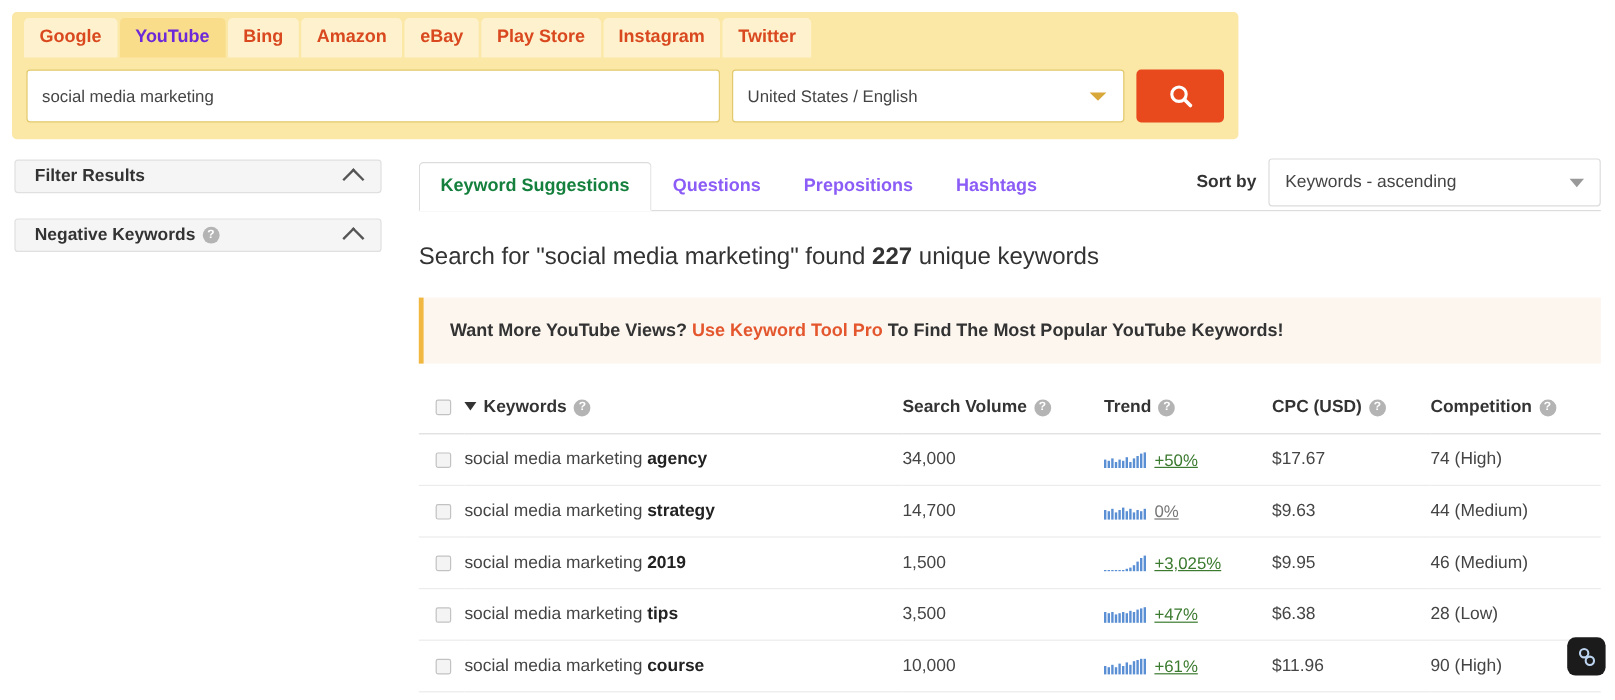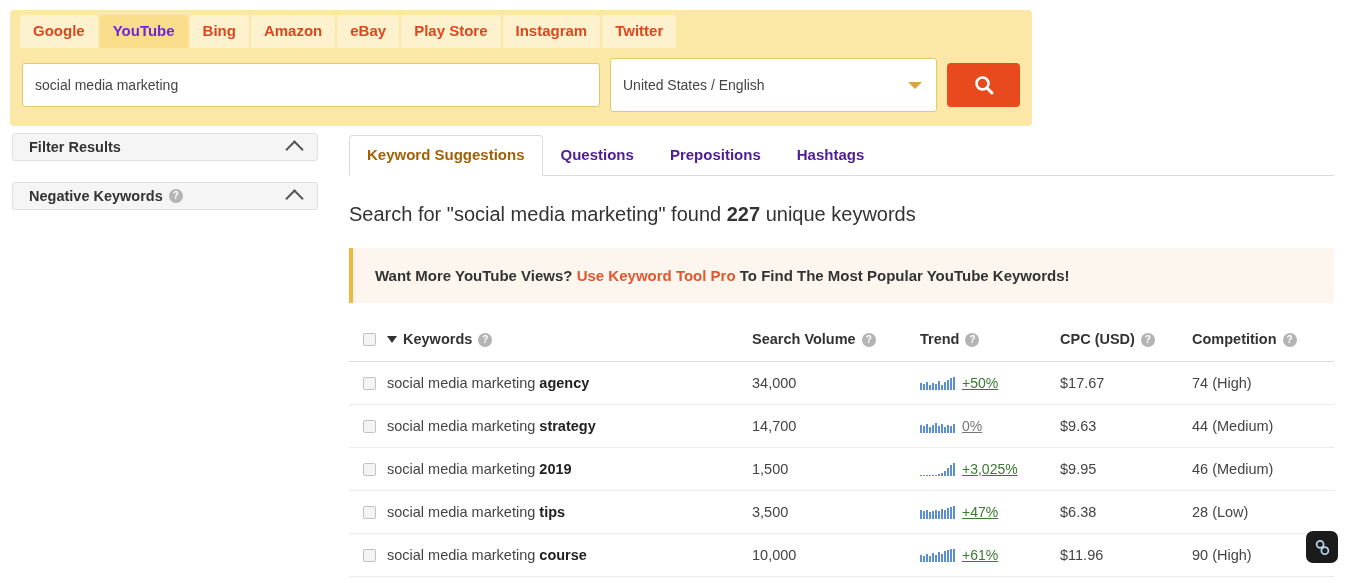--- a/index.html
+++ b/index.html
@@ -57,21 +57,21 @@
     background: #ffffff;
     font-size: 14px;
     color: #444;
     padding: 0 12px;
     font-family: "Liberation Sans", sans-serif;
     outline: none;
   }
   .loc-select {
     position: relative;
     flex: 0 0 327px;
-    height: 54px;
+    height: 44px;
     border: 1px solid #e2c96d;
     border-radius: 3px;
     background: #ffffff;
     display: flex;
     align-items: center;
     padding: 0 12px;
     font-size: 14px;
     color: #444;
     cursor: pointer;
   }
@@ -139,28 +139,28 @@
   .tabs-bar {
     display: flex;
     align-items: flex-end;
     border-bottom: 1px solid #dcdcdc;
     height: 43px;
     position: relative;
   }
   .res-tab {
     font-size: 15px;
     font-weight: bold;
-    color: #4c1d95;
+    color: #8b5cf6;
     padding: 11px 18px 12px 18px;
     cursor: pointer;
     white-space: nowrap;
     line-height: 17px;
   }
   .res-tab.active {
-    color: #a16207;
+    color: #15803d;
     background: #fff;
     border: 1px solid #dcdcdc;
     border-bottom: 1px solid #fff;
     border-radius: 4px 4px 0 0;
     margin-bottom: -1px;
     padding: 10px 17px 12px 17px;
   }
   .sortwrap {
     margin-left: auto;
     display: flex; align-items: center;
@@ -328,20 +328,27 @@
 
 <div class="main">
 
   <div class="tabs-bar">
     <div class="tab-holder" style="display:flex;align-items:flex-end;">
         <div class="res-tab active">Keyword Suggestions</div>
         <div class="res-tab">Questions</div>
         <div class="res-tab">Prepositions</div>
         <div class="res-tab">Hashtags</div>
       </div>
+    <div class="sortwrap">
+      <span class="sort-label">Sort by</span>
+      <div class="sort-select">
+        <span>Keywords - ascending</span>
+        <span class="caret2"></span>
+      </div>
+    </div>
   </div>
 
   <div class="result-line">
     <span>Search for "social media marketing" found </span><b>227</b><span> unique keywords</span>
   </div>
 
   <div class="promo">
     <span>Want More YouTube Views? </span><span class="pro-link">Use Keyword Tool Pro</span><span> To Find The Most Popular YouTube Keywords!</span>
   </div>
 

